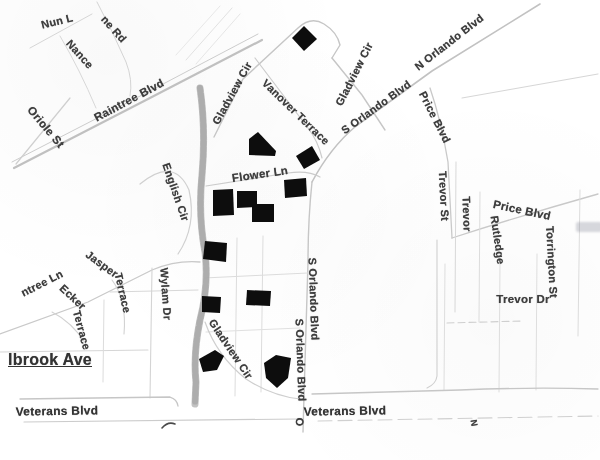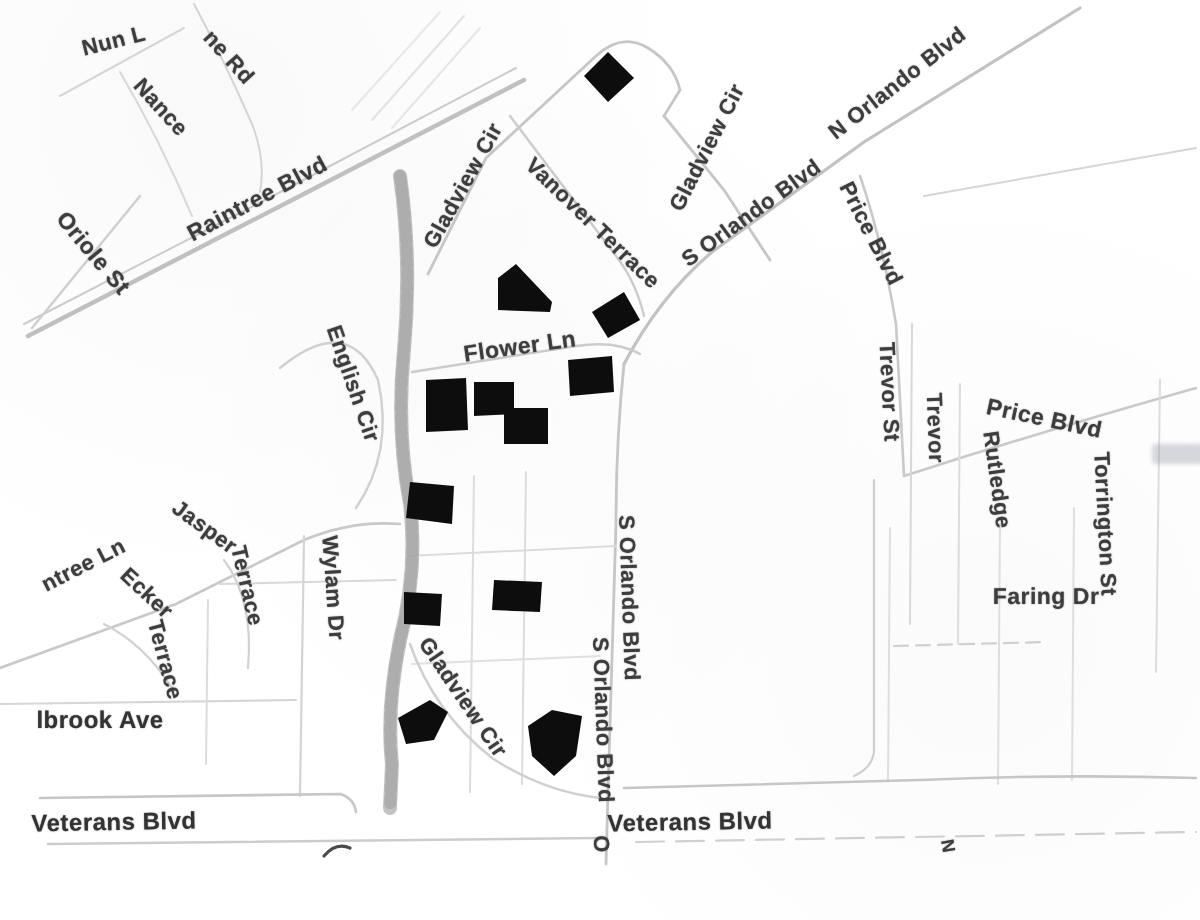--- a/index.html
+++ b/index.html
@@ -105,22 +105,22 @@
       <div class="lbl" style="left: 467px; top: 214px; font-size: 11px; transform: translate(-50%, -50%) rotate(88deg);">Trevor</div>
       <div class="lbl" style="left: 522px; top: 210px; font-size: 11.5px; transform: translate(-50%, -50%) rotate(12deg);">Price Blvd</div>
       <div class="lbl" style="left: 498px; top: 240px; font-size: 11px; transform: translate(-50%, -50%) rotate(82deg);">Rutledge</div>
       <div class="lbl" style="left: 552px; top: 262px; font-size: 11px; transform: translate(-50%, -50%) rotate(87deg);">Torrington St</div>
       <div class="lbl" style="left: 102px; top: 264px; font-size: 11px; transform: translate(-50%, -50%) rotate(36deg);">Jasper</div>
       <div class="lbl" style="left: 123px; top: 293px; font-size: 11px; transform: translate(-50%, -50%) rotate(77deg);">Terrace</div>
       <div class="lbl" style="left: 42px; top: 283px; font-size: 11px; transform: translate(-50%, -50%) rotate(-27deg);">ntree Ln</div>
       <div class="lbl" style="left: 73px; top: 297px; font-size: 11px; transform: translate(-50%, -50%) rotate(43deg);">Ecker</div>
       <div class="lbl" style="left: 82px; top: 330px; font-size: 11px; transform: translate(-50%, -50%) rotate(75deg);">Terrace</div>
       <div class="lbl" style="left: 166px; top: 294px; font-size: 11px; transform: translate(-50%, -50%) rotate(86deg);">Wylam Dr</div>
-      <div class="lbl" style="left: 523px; top: 299px; font-size: 11.5px; transform: translate(-50%, -50%) rotate(0deg);">Faring Dr</div>
-      <div class="lbl" style="left: 50px; top: 360px; font-size: 12px; transform: translate(-50%, -50%) rotate(0deg); font-weight: 800; color: rgb(51, 51, 51);">lbrook Ave</div>
+      <div class="lbl" style="left: 523px; top: 299px; font-size: 11.5px; transform: translate(-50%, -50%) rotate(0deg);">Trevor Dr</div>
+      <div class="lbl" style="left: 50px; top: 360px; font-size: 16px; transform: translate(-50%, -50%) rotate(0deg); font-weight: 800; color: rgb(51, 51, 51); text-decoration: underline;">lbrook Ave</div>
       <div class="lbl" style="left: 231px; top: 349px; font-size: 11px; transform: translate(-50%, -50%) rotate(56deg);">Gladview Cir</div>
       <div class="lbl" style="left: 314px; top: 299px; font-size: 11px; transform: translate(-50%, -50%) rotate(88deg);">S Orlando Blvd</div>
       <div class="lbl" style="left: 301px; top: 360px; font-size: 11px; transform: translate(-50%, -50%) rotate(88deg);">S Orlando Blvd</div>
       <div class="lbl" style="left: 57px; top: 411px; font-size: 12px; transform: translate(-50%, -50%) rotate(-1deg); font-weight: 800; color: rgb(51, 51, 51);">Veterans Blvd</div>
       <div class="lbl" style="left: 345px; top: 411px; font-size: 12px; transform: translate(-50%, -50%) rotate(-1deg); font-weight: 800; color: rgb(51, 51, 51);">Veterans Blvd</div>
       <div class="lbl" style="left: 300px; top: 422px; font-size: 11px; transform: translate(-50%, -50%) rotate(88deg);">O</div>
       <div class="lbl" style="left: 474px; top: 423px; font-size: 9px; transform: translate(-50%, -50%) rotate(80deg);">N</div>
     </div>
   <div class="watermark"></div>
 </div>

